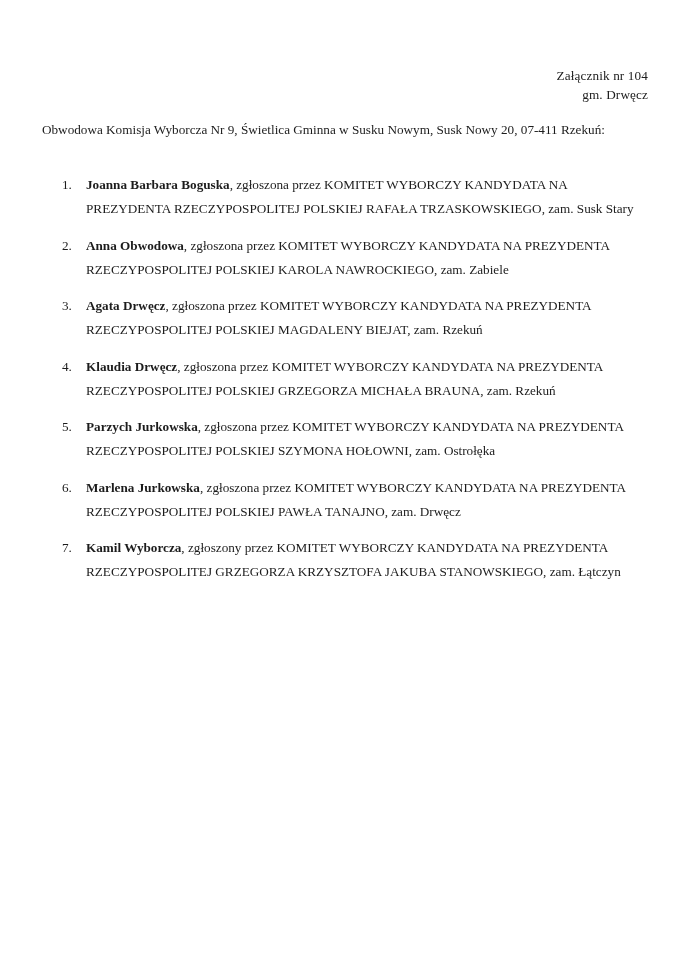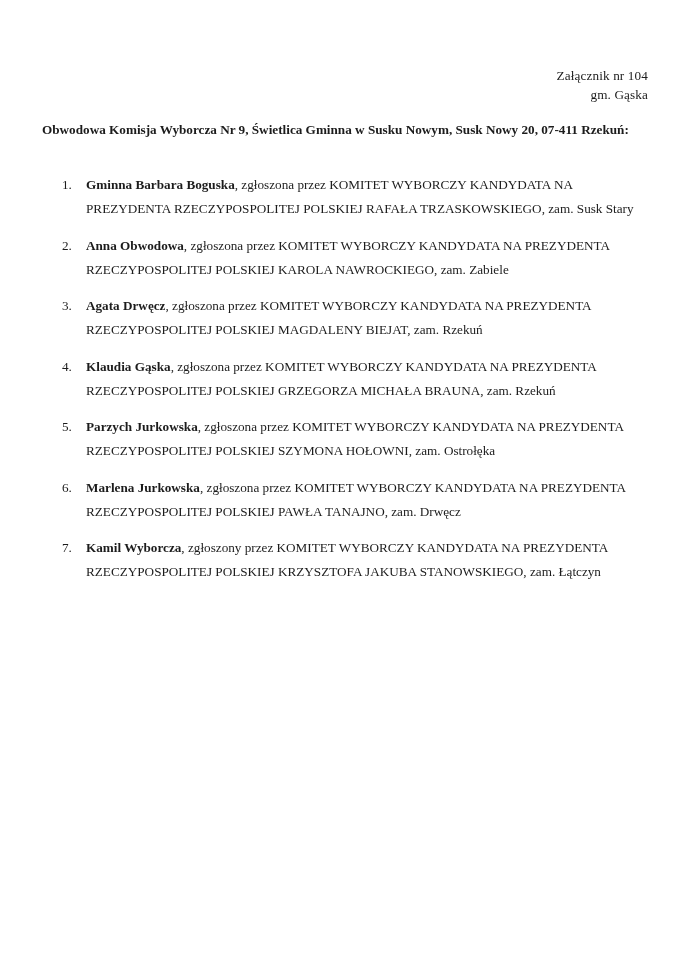--- a/index.html
+++ b/index.html
@@ -40,21 +40,20 @@
 
   
   .committee-line {
     position: absolute;
     top: 120px;
     left: 42px;
     right: 31px;
     font-size: 13.2px;
     line-height: 20px;
     white-space: nowrap;
-    font-weight: bold;
   }
 
   
   .member-list {
     position: absolute;
     top: 173px;
     left: 42px;
     width: 600px;
     margin: 0;
     padding: 0;
@@ -88,28 +87,28 @@
     font-family: Liberation Serif, serif;
   }
 </style>
 </head>
 <body style="color: rgb(28, 28, 28); background: rgb(255, 255, 255);">
 
 <div class="page" style="background: rgb(255, 255, 255);">
 
   <div class="doc-header">
     <div>Załącznik nr 104</div>
-    <div>gm. Gąska</div>
+    <div>gm. Drwęcz</div>
   </div>
 
   <div class="committee-line">Obwodowa Komisja Wyborcza Nr 9, Świetlica Gminna w Susku Nowym, Susk Nowy 20, 07-411 Rzekuń:</div>
 
   <ol class="member-list">
-      <li class="member-item"><span class="member-number">1.</span><span class="member-name">Gminna Barbara Boguska</span><span class="member-body">, zgłoszona przez KOMITET WYBORCZY KANDYDATA NA PREZYDENTA RZECZYPOSPOLITEJ POLSKIEJ RAFAŁA TRZASKOWSKIEGO, zam. Susk Stary</span></li>
+      <li class="member-item"><span class="member-number">1.</span><span class="member-name">Joanna Barbara Boguska</span><span class="member-body">, zgłoszona przez KOMITET WYBORCZY KANDYDATA NA PREZYDENTA RZECZYPOSPOLITEJ POLSKIEJ RAFAŁA TRZASKOWSKIEGO, zam. Susk Stary</span></li>
       <li class="member-item"><span class="member-number">2.</span><span class="member-name">Anna Obwodowa</span><span class="member-body">, zgłoszona przez KOMITET WYBORCZY KANDYDATA NA PREZYDENTA RZECZYPOSPOLITEJ POLSKIEJ KAROLA NAWROCKIEGO, zam. Zabiele</span></li>
       <li class="member-item"><span class="member-number">3.</span><span class="member-name">Agata Drwęcz</span><span class="member-body">, zgłoszona przez KOMITET WYBORCZY KANDYDATA NA PREZYDENTA RZECZYPOSPOLITEJ POLSKIEJ MAGDALENY BIEJAT, zam. Rzekuń</span></li>
-      <li class="member-item"><span class="member-number">4.</span><span class="member-name">Klaudia Gąska</span><span class="member-body">, zgłoszona przez KOMITET WYBORCZY KANDYDATA NA PREZYDENTA RZECZYPOSPOLITEJ POLSKIEJ GRZEGORZA MICHAŁA BRAUNA, zam. Rzekuń</span></li>
+      <li class="member-item"><span class="member-number">4.</span><span class="member-name">Klaudia Drwęcz</span><span class="member-body">, zgłoszona przez KOMITET WYBORCZY KANDYDATA NA PREZYDENTA RZECZYPOSPOLITEJ POLSKIEJ GRZEGORZA MICHAŁA BRAUNA, zam. Rzekuń</span></li>
       <li class="member-item"><span class="member-number">5.</span><span class="member-name">Parzych Jurkowska</span><span class="member-body">, zgłoszona przez KOMITET WYBORCZY KANDYDATA NA PREZYDENTA RZECZYPOSPOLITEJ POLSKIEJ SZYMONA HOŁOWNI, zam. Ostrołęka</span></li>
       <li class="member-item"><span class="member-number">6.</span><span class="member-name">Marlena Jurkowska</span><span class="member-body">, zgłoszona przez KOMITET WYBORCZY KANDYDATA NA PREZYDENTA RZECZYPOSPOLITEJ POLSKIEJ PAWŁA TANAJNO, zam. Drwęcz</span></li>
-      <li class="member-item"><span class="member-number">7.</span><span class="member-name">Kamil Wyborcza</span><span class="member-body">, zgłoszony przez KOMITET WYBORCZY KANDYDATA NA PREZYDENTA RZECZYPOSPOLITEJ POLSKIEJ KRZYSZTOFA JAKUBA STANOWSKIEGO, zam. Łątczyn</span></li>
+      <li class="member-item"><span class="member-number">7.</span><span class="member-name">Kamil Wyborcza</span><span class="member-body">, zgłoszony przez KOMITET WYBORCZY KANDYDATA NA PREZYDENTA RZECZYPOSPOLITEJ GRZEGORZA KRZYSZTOFA JAKUBA STANOWSKIEGO, zam. Łątczyn</span></li>
     </ol>
 
 </div>
 
 </body></html>

